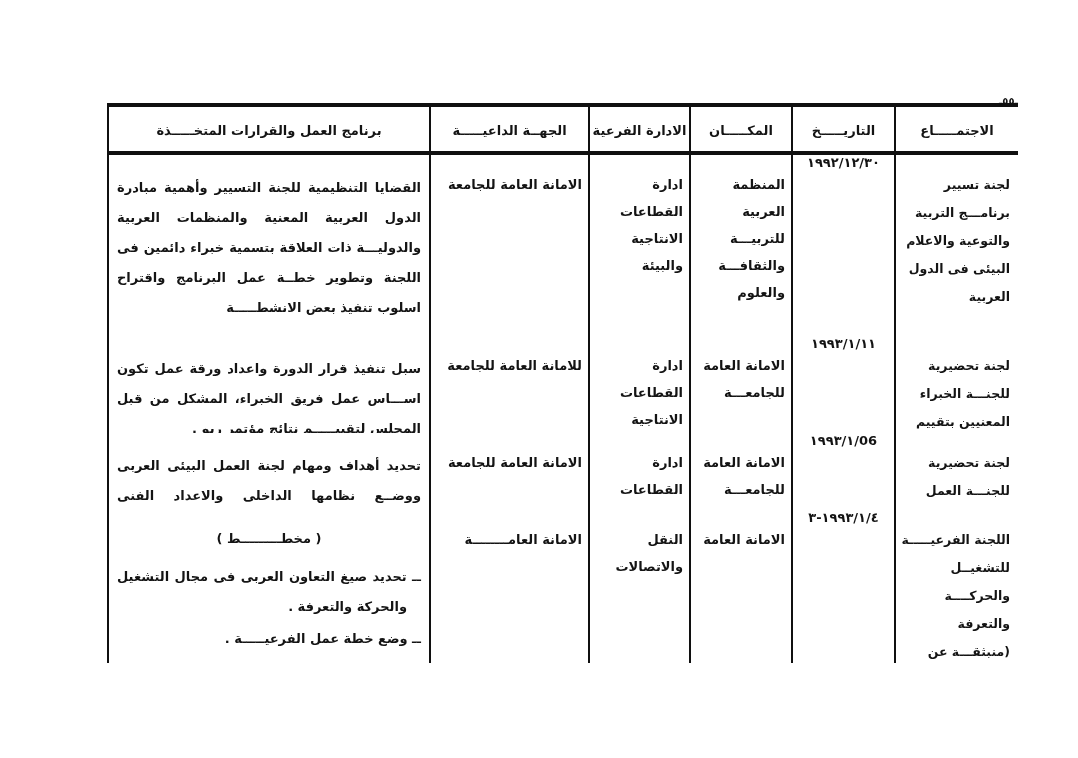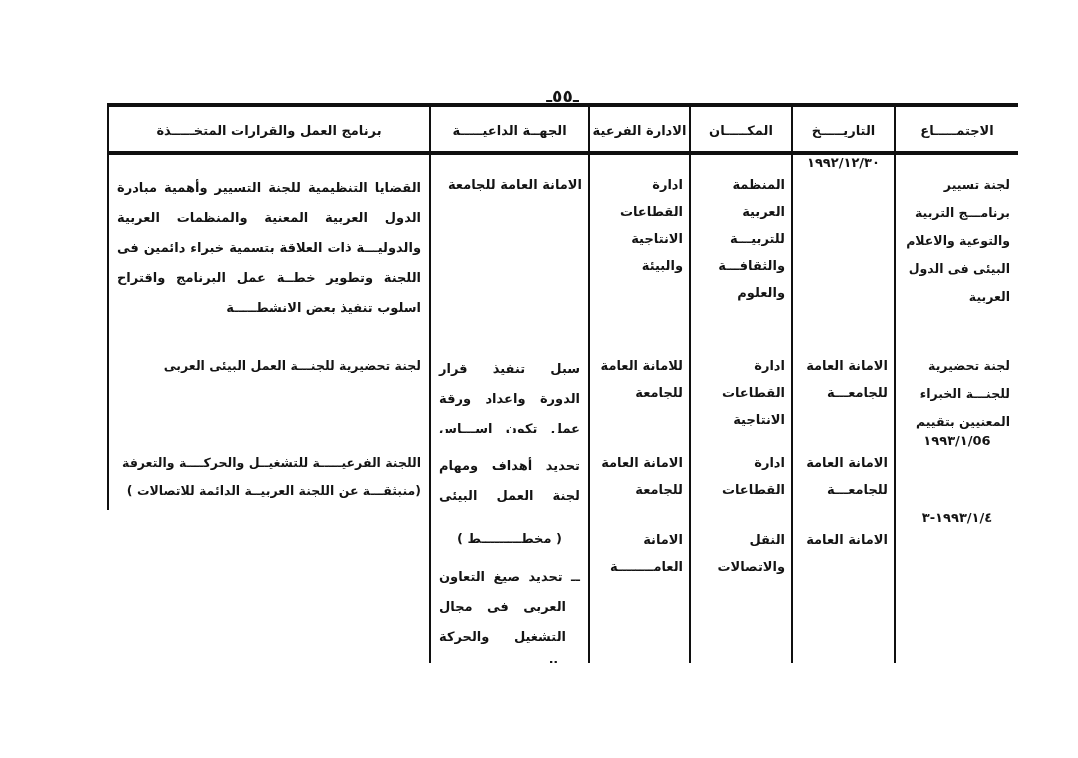--- a/index.html
+++ b/index.html
@@ -11,24 +11,23 @@
   }
   body {
     position: relative;
     width: 1078px;
     height: 758px;
     overflow: hidden;
   }
   .page-number {
     position: absolute;
     left: 107px;
-    top: 86px;
+    top: 95px;
     width: 911px;
-    text-align: center;
-    font-size: 17px;
+    font-size: 10px;
     font-weight: bold;
     letter-spacing: 1px;
     direction: rtl;
   }
   .doc-table {
     position: absolute;
     left: 107px;
     top: 103px;
     width: 911px;
     height: 560px;
@@ -112,20 +111,21 @@
   <div class="cell cell-date">١٩٩٢/١٢/٣٠</div>
   <div class="cell cell-place">المنظمة العربية للتربيـــة والثقافـــة والعلوم</div>
   <div class="cell cell-sub">ادارة القطاعات الانتاجية والبيئة</div>
   <div class="cell cell-inviting">الامانة العامة للجامعة</div>
   <div class="cell cell-program">
     <p>القضايا التنظيمية للجنة التسيير وأهمية مبادرة الدول العربية المعنية والمنظمات العربية والدوليـــة ذات العلاقة بتسمية خبراء دائمين فى اللجنة وتطوير خطــة عمل البرنامج واقتراح اسلوب تنفيذ بعض الانشطـــــة</p>
     <p>واعتماد تقرير وتوصيات مجموعة عمل نماذج مـــــــن الموضوعات البيئية المدرجة فى التعليم الرسمى فـــــى بعض الدول العربية .</p>
   </div>
 
   <div class="cell cell-meeting">لجنة تحضيرية للجنـــة الخبراء المعنيين بتقييم نتائج مؤتمر ريـــو</div>
+  <div class="cell cell-date">١٩٩٣/١/١١</div>
   <div class="cell cell-place">الامانة العامة للجامعـــة</div>
   <div class="cell cell-sub">ادارة القطاعات الانتاجية والبيئة</div>
   <div class="cell cell-inviting">للامانة العامة للجامعة</div>
   <div class="cell cell-program">
     <p>سبل تنفيذ قرار الدورة واعداد ورقة عمل تكون اســـاس عمل فريق الخبراء، المشكل من قبل المجلس لتقييـــــم نتائج مؤتمر ريو .</p>
   </div>
 
   <div class="cell cell-meeting">لجنة تحضيرية للجنـــة العمل البيئى العربى</div>
   <div class="cell cell-date">١٩٩٣/١/06</div>
   <div class="cell cell-place">الامانة العامة للجامعـــة</div>

